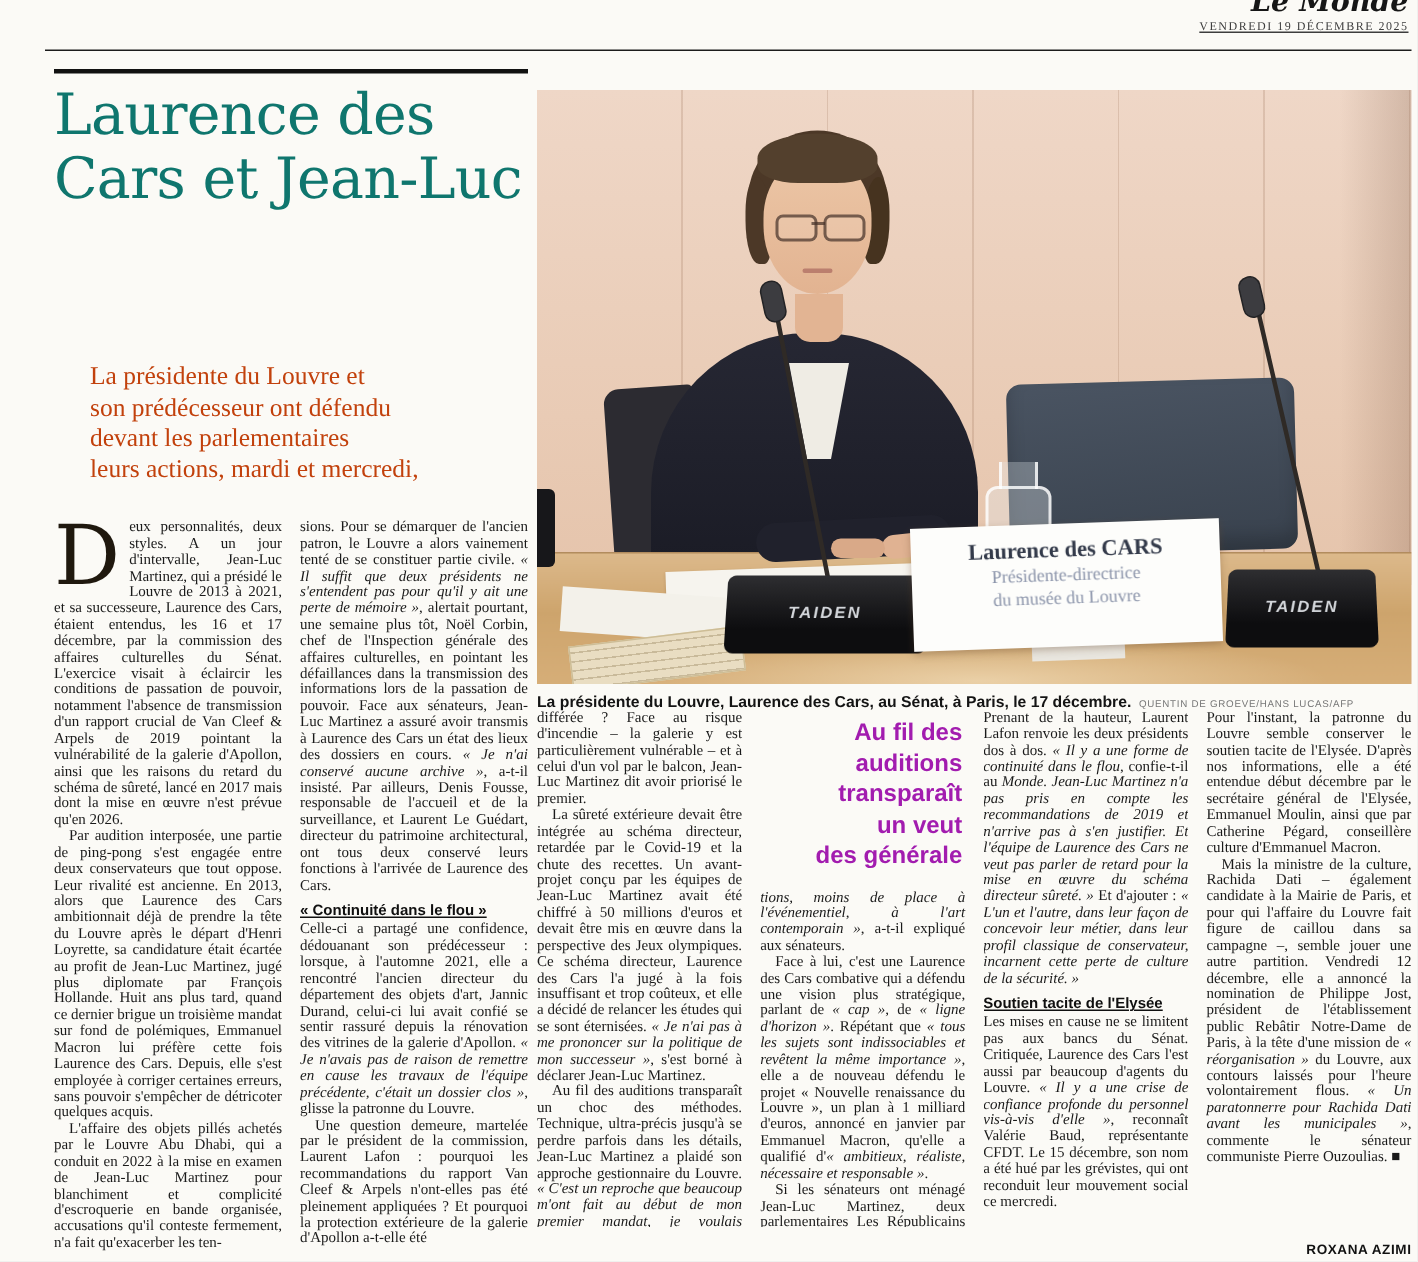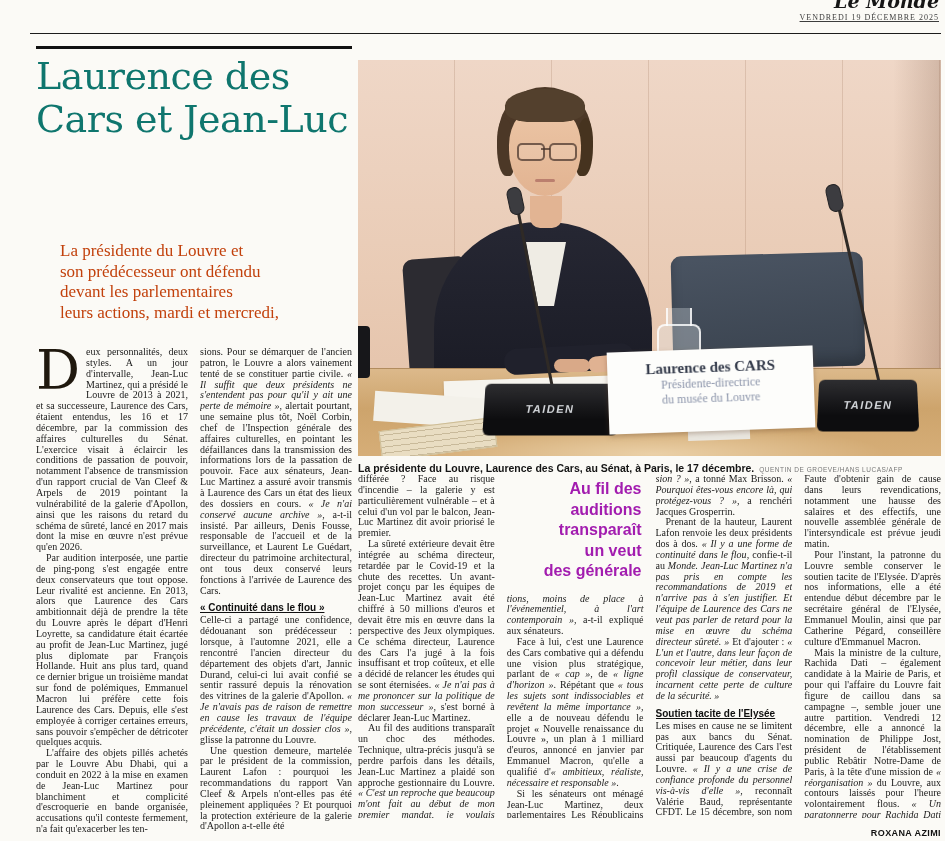--- a/index.html
+++ b/index.html
@@ -223,27 +223,25 @@
           <div>auditions</div>
           <div>transparaît</div>
           <div>un veut</div>
           <div>des générale</div>
         </div>
         <p><em>tions, moins de place à l'événementiel, à l'art contemporain »</em>, a-t-il expliqué aux sénateurs.</p>
         <p>Face à lui, c'est une Laurence des Cars combative qui a défendu une vision plus stratégique, parlant de <em>« cap »</em>, de <em>« ligne d'horizon »</em>. Répétant que <em>« tous les sujets sont indissociables et revêtent la même importance »</em>, elle a de nouveau défendu le projet « Nouvelle renaissance du Louvre », un plan à 1 milliard d'euros, annoncé en janvier par Emmanuel Macron, qu'elle a qualifié d'<em>« ambitieux, réaliste, nécessaire et responsable »</em>.</p>
         <p>Si les sénateurs ont ménagé Jean-Luc Martinez, deux parlementaires Les Républicains ont particulièrement rudoyé Laurence des Cars. </p>
       </div>
     <div class="col">
-        <p><em>sion ? »</em>, a tonné Max Brisson. <em>« Pourquoi êtes-vous encore là, qui protégez-vous ? »</em>, a renchéri Jacques Grosperrin.</p>
         <p>Prenant de la hauteur, Laurent Lafon renvoie les deux présidents dos à dos. <em>« Il y a une forme de continuité dans le flou</em>, confie-t-il au <em>Monde. Jean-Luc Martinez n'a pas pris en compte les recommandations de 2019 et n'arrive pas à s'en justifier. Et l'équipe de Laurence des Cars ne veut pas parler de retard pour la mise en œuvre du schéma directeur sûreté. »</em> Et d'ajouter : <em>« L'un et l'autre, dans leur façon de concevoir leur métier, dans leur profil classique de conservateur, incarnent cette perte de culture de la sécurité. »</em></p>
         <h3 class="crosshead">Soutien tacite de l'Elysée</h3>
         <p>Les mises en cause ne se limitent pas aux bancs du Sénat. Critiquée, Laurence des Cars l'est aussi par beaucoup d'agents du Louvre. <em>« Il y a une crise de confiance profonde du personnel vis-à-vis d'elle »</em>, reconnaît Valérie Baud, représentante CFDT. Le 15 décembre, son nom a été hué par les grévistes, qui ont reconduit leur mouvement social ce mercredi.</p>
       </div>
     <div class="col">
-        <p>Faute d'obtenir gain de cause dans leurs revendications, notamment une hausse des salaires et des effectifs, une nouvelle assemblée générale de l'intersyndicale est prévue jeudi matin.</p>
         <p>Pour l'instant, la patronne du Louvre semble conserver le soutien tacite de l'Elysée. D'après nos informations, elle a été entendue début décembre par le secrétaire général de l'Elysée, Emmanuel Moulin, ainsi que par Catherine Pégard, conseillère culture d'Emmanuel Macron.</p>
         <p>Mais la ministre de la culture, Rachida Dati – également candidate à la Mairie de Paris, et pour qui l'affaire du Louvre fait figure de caillou dans sa campagne –, semble jouer une autre partition. Vendredi 12 décembre, elle a annoncé la nomination de Philippe Jost, président de l'établissement public Rebâtir Notre-Dame de Paris, à la tête d'une mission de <em>« réorganisation »</em> du Louvre, aux contours laissés pour l'heure volontairement flous. <em>« Un paratonnerre pour Rachida Dati avant les municipales »</em>, commente le sénateur communiste Pierre Ouzoulias. ■</p>
       </div>
   </div>
 
   <div class="article-byline">ROXANA AZIMI</div>
 
 </div>
 
 </body></html>

